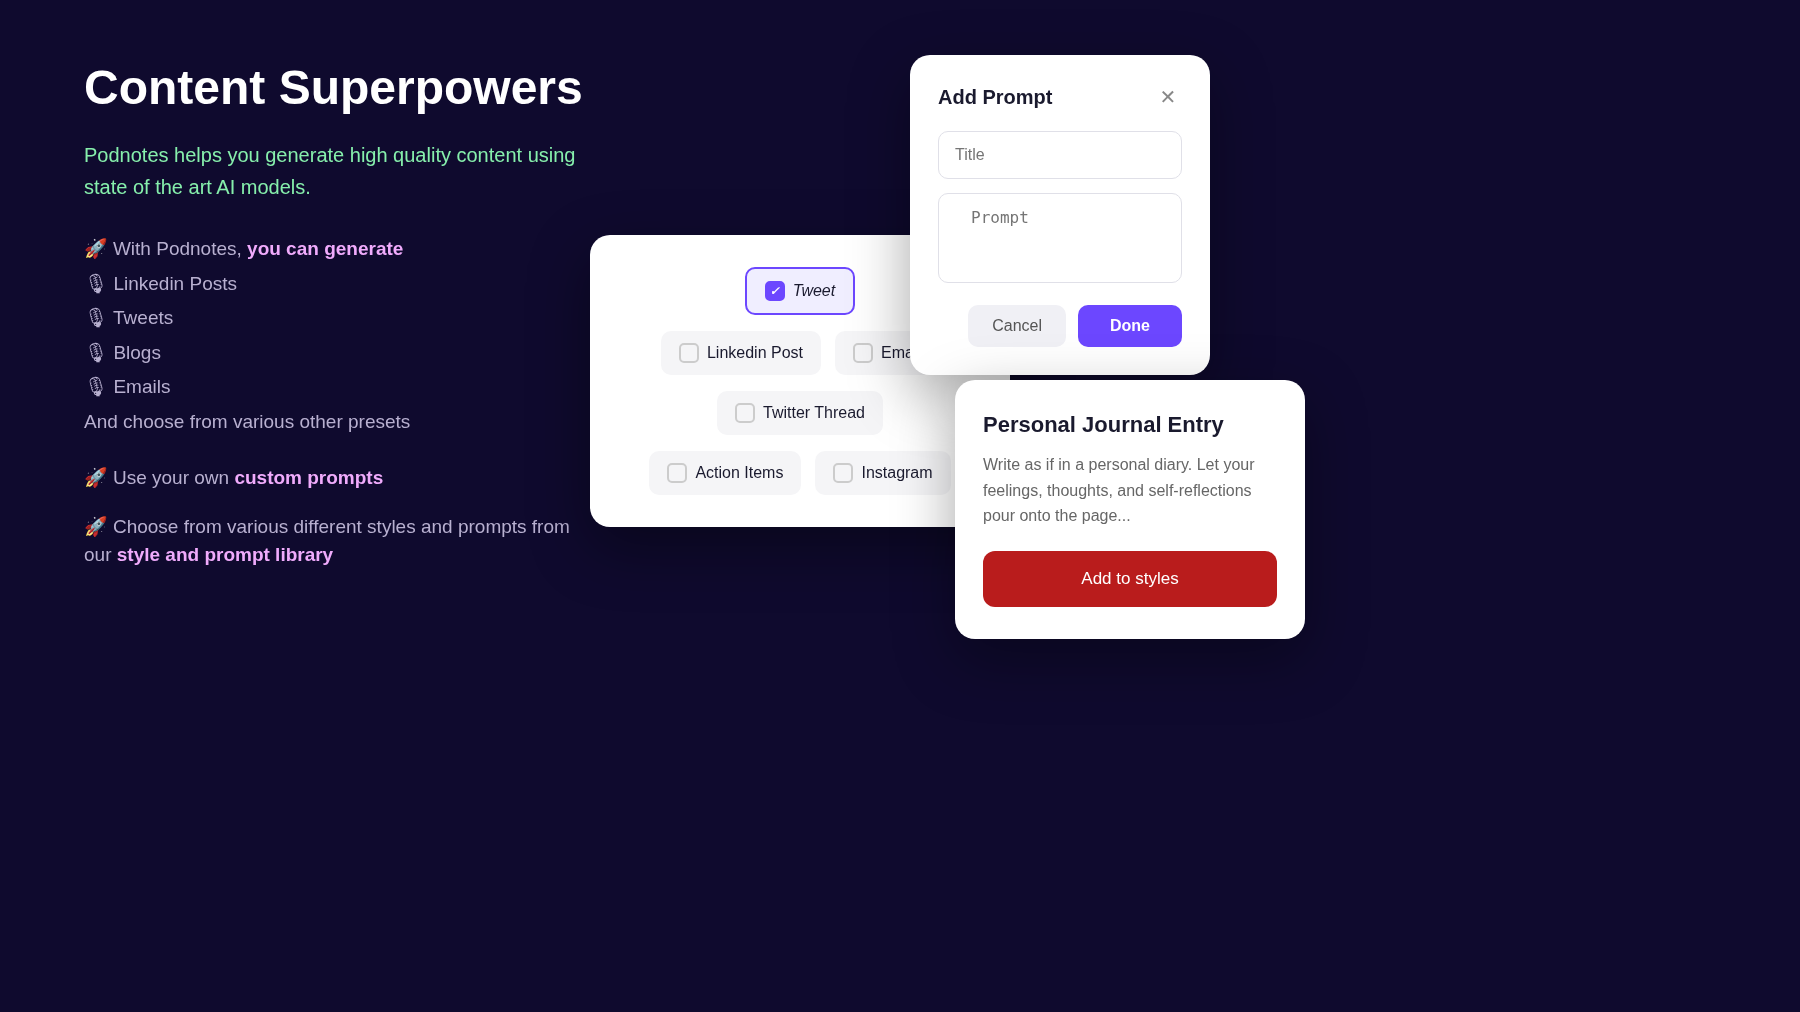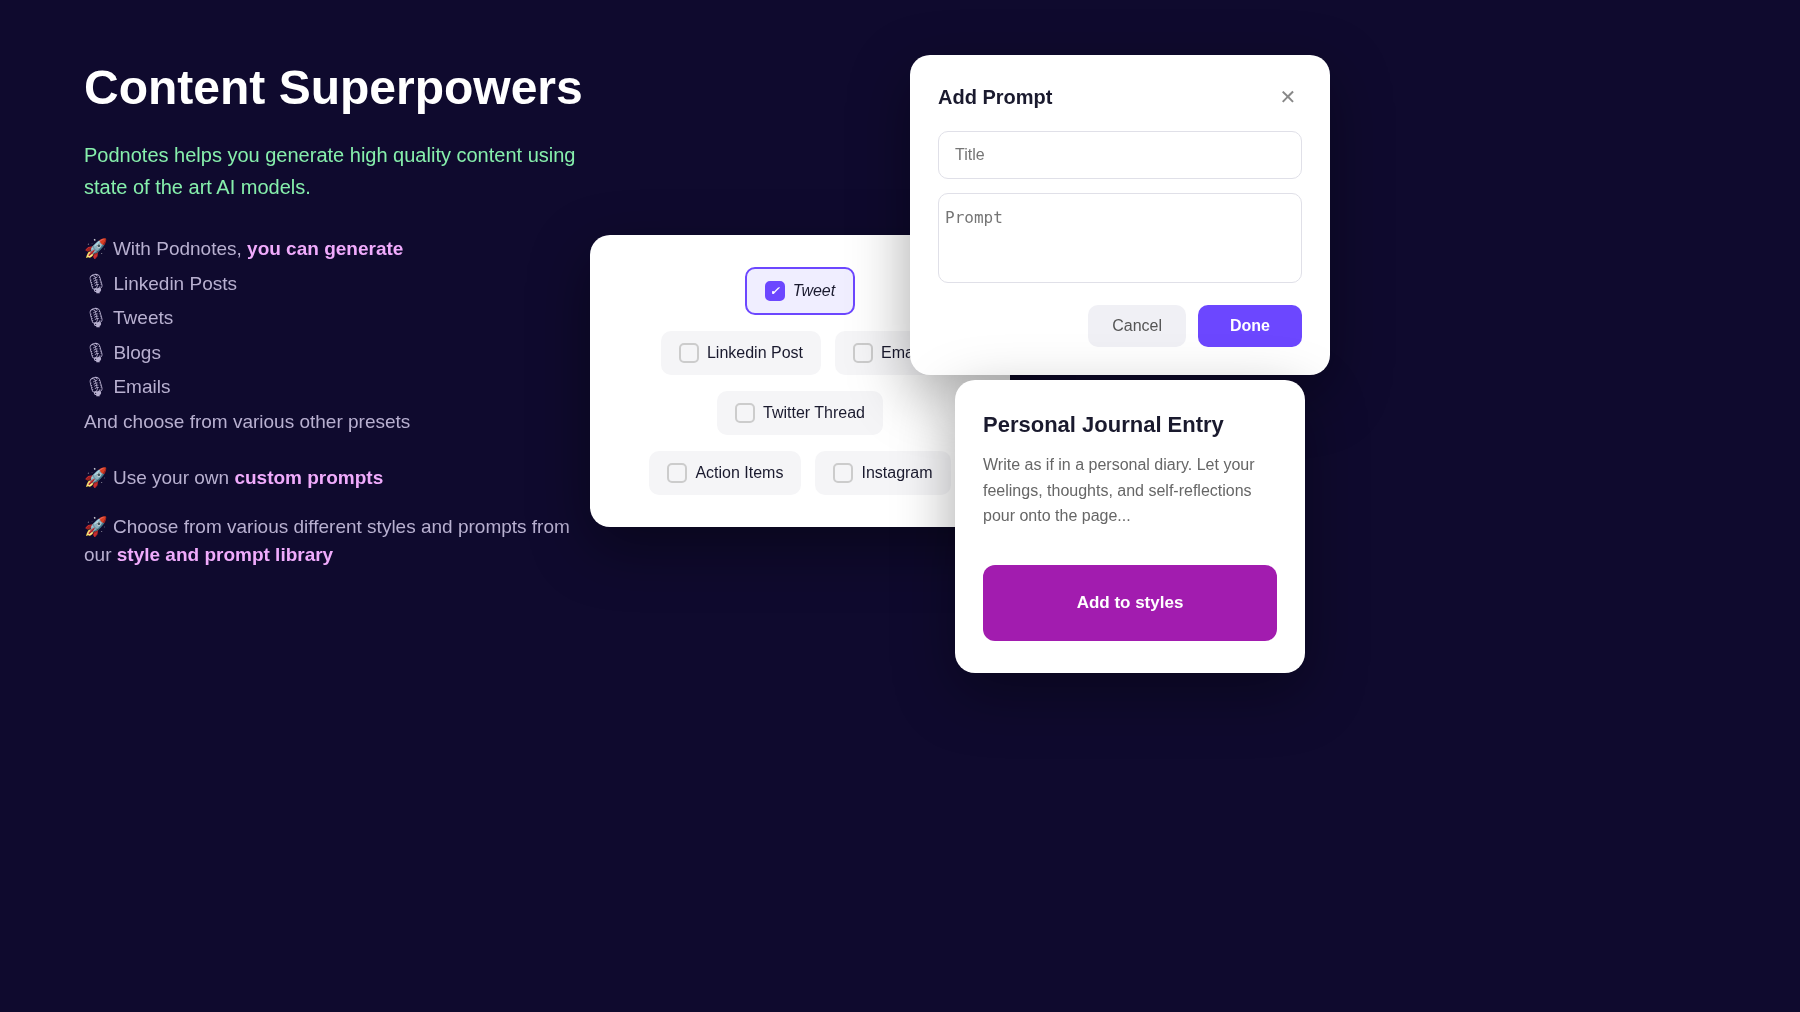--- a/index.html
+++ b/index.html
@@ -116,21 +116,21 @@
       color: white;
       font-size: 12px;
       font-weight: bold;
     }
 
     
     .card-add-prompt {
       position: absolute;
       left: 910px;
       top: 55px;
-      width: 420px;
+      width: 300px;
       background: #ffffff;
       border-radius: 20px;
       padding: 28px 28px 28px 28px;
       box-shadow: 0 20px 60px rgba(0,0,0,0.35);
       z-index: 15;
     }
 
     .modal-header {
       display: flex;
       justify-content: space-between;
@@ -164,21 +164,21 @@
       font-size: 16px;
       color: #999;
       margin-bottom: 14px;
       outline: none;
     }
 
     .modal-textarea {
       width: 100%;
       border: 1.5px solid #e0e0e8;
       border-radius: 10px;
-      padding: 14px 6px;
+      padding: 14px 32px;
       font-size: 16px;
       color: #999;
       height: 90px;
       resize: none;
       outline: none;
       margin-bottom: 18px;
     }
 
     .modal-actions {
       display: flex;
@@ -225,32 +225,32 @@
       font-size: 22px;
       font-weight: 800;
       color: #1a1a2e;
       margin-bottom: 14px;
     }
 
     .journal-desc {
       font-size: 16px;
       color: #666;
       line-height: 1.6;
-      margin-bottom: 36px;
+      margin-bottom: 22px;
     }
 
     .btn-add-styles {
       width: 100%;
-      background: #a21caf;
+      background: #b91c1c;
       color: white;
       border: none;
       border-radius: 12px;
-      padding: 28px;
+      padding: 18px;
       font-size: 17px;
-      font-weight: 700;
+      font-weight: 400;
       cursor: pointer;
       text-align: center;
     }
   </style>
 </head>
 <body>
 
 <div class="left-section">
   <h1 class="main-title">Content Superpowers</h1>
   <p class="description">Podnotes helps you generate high quality content using state of the art AI models.</p>

